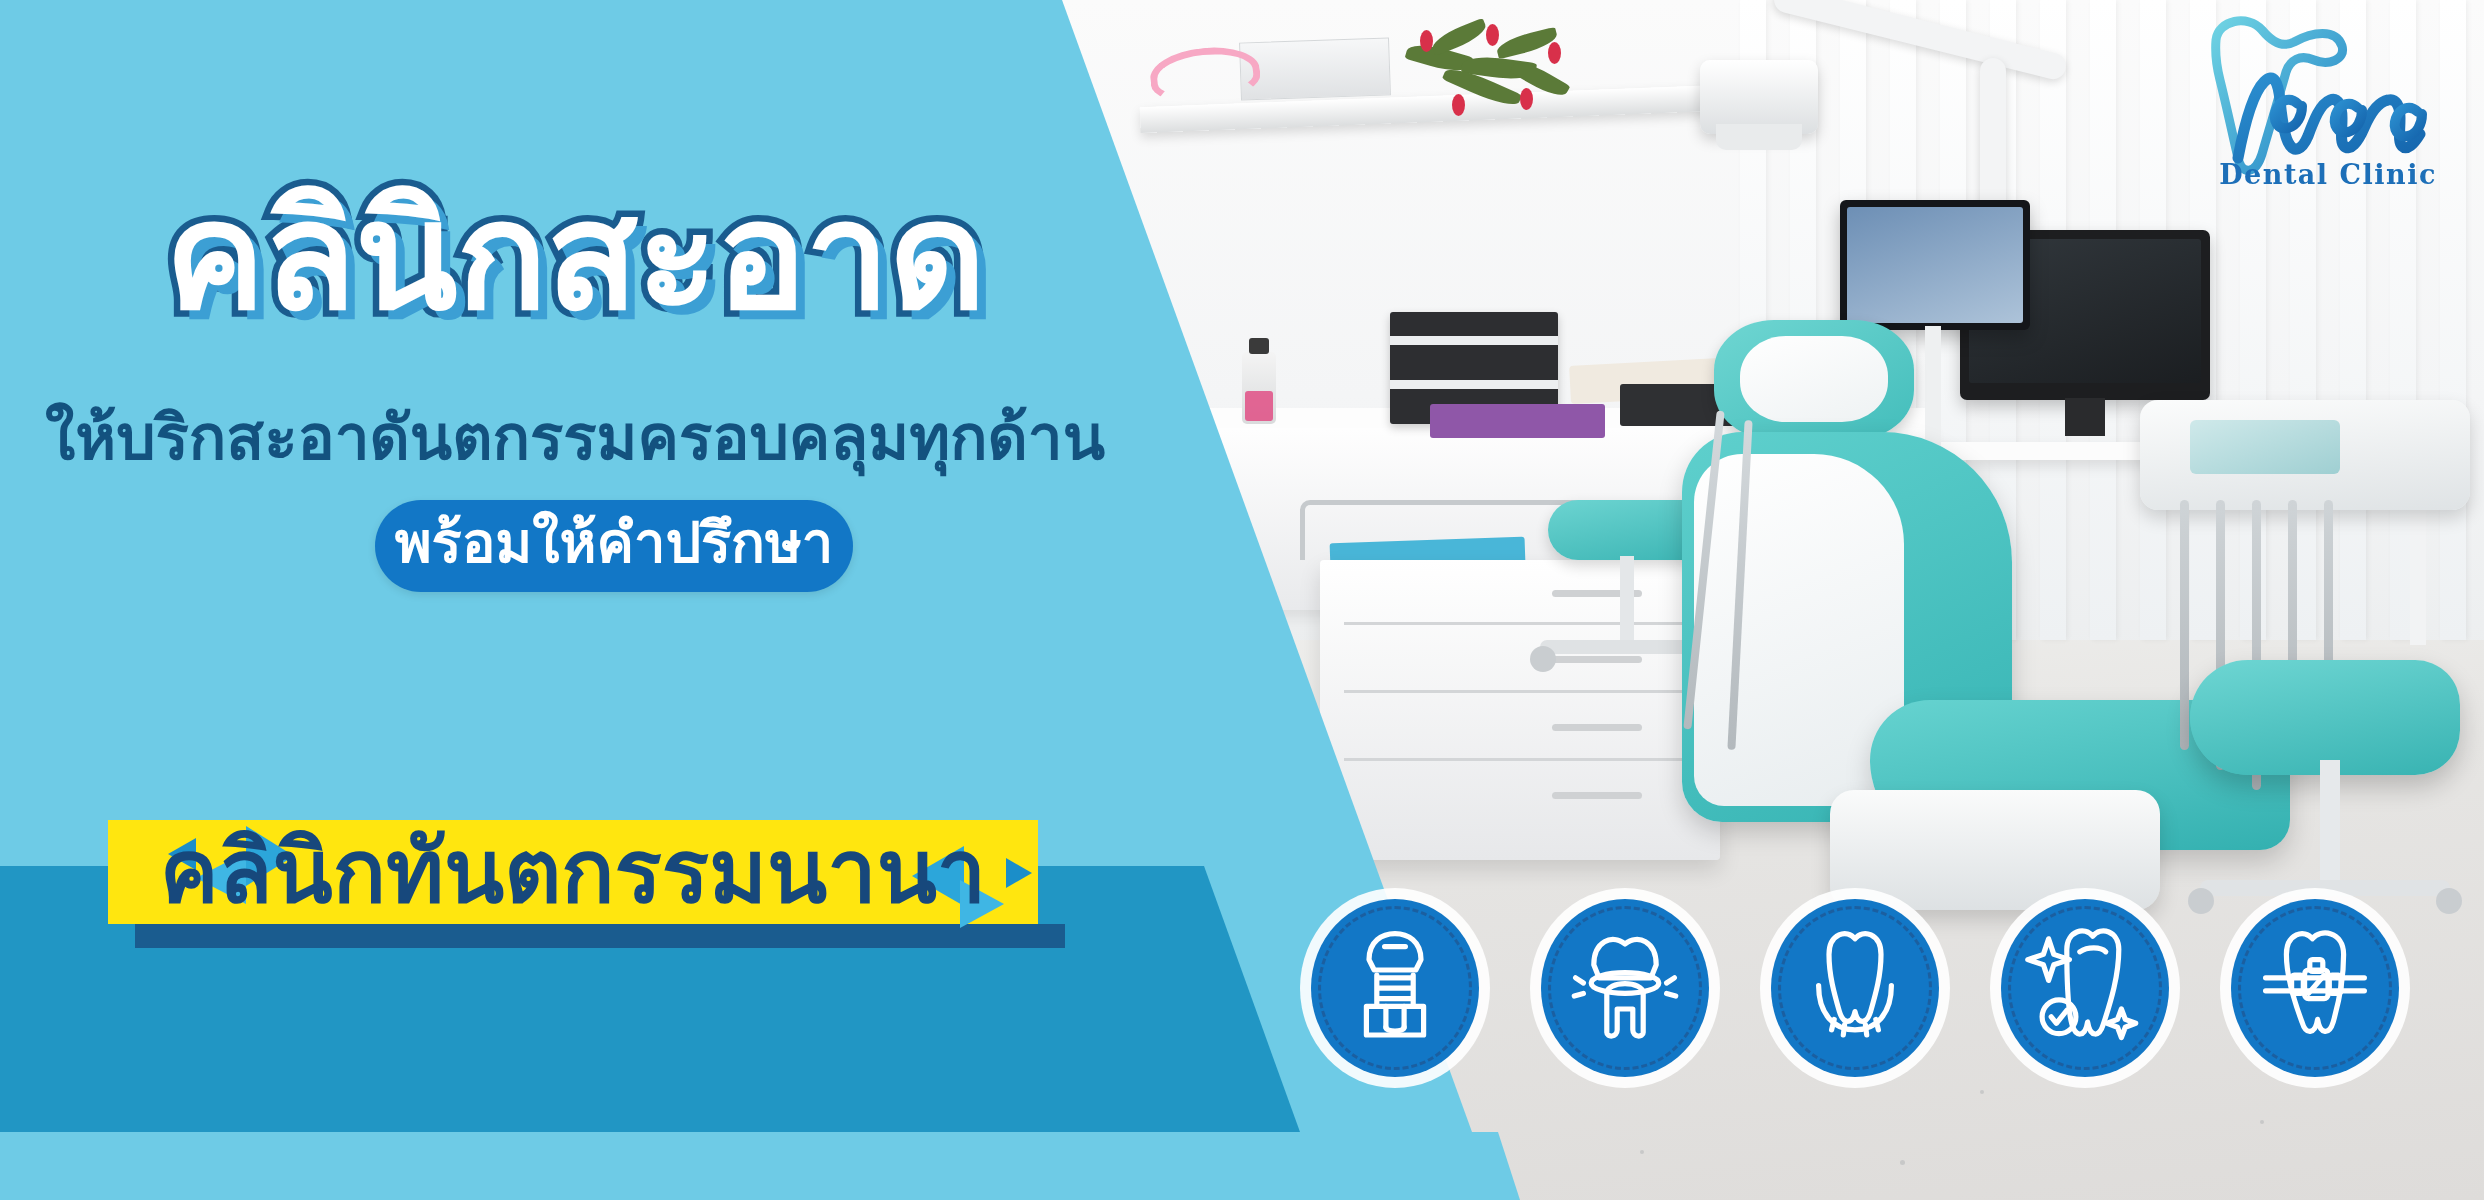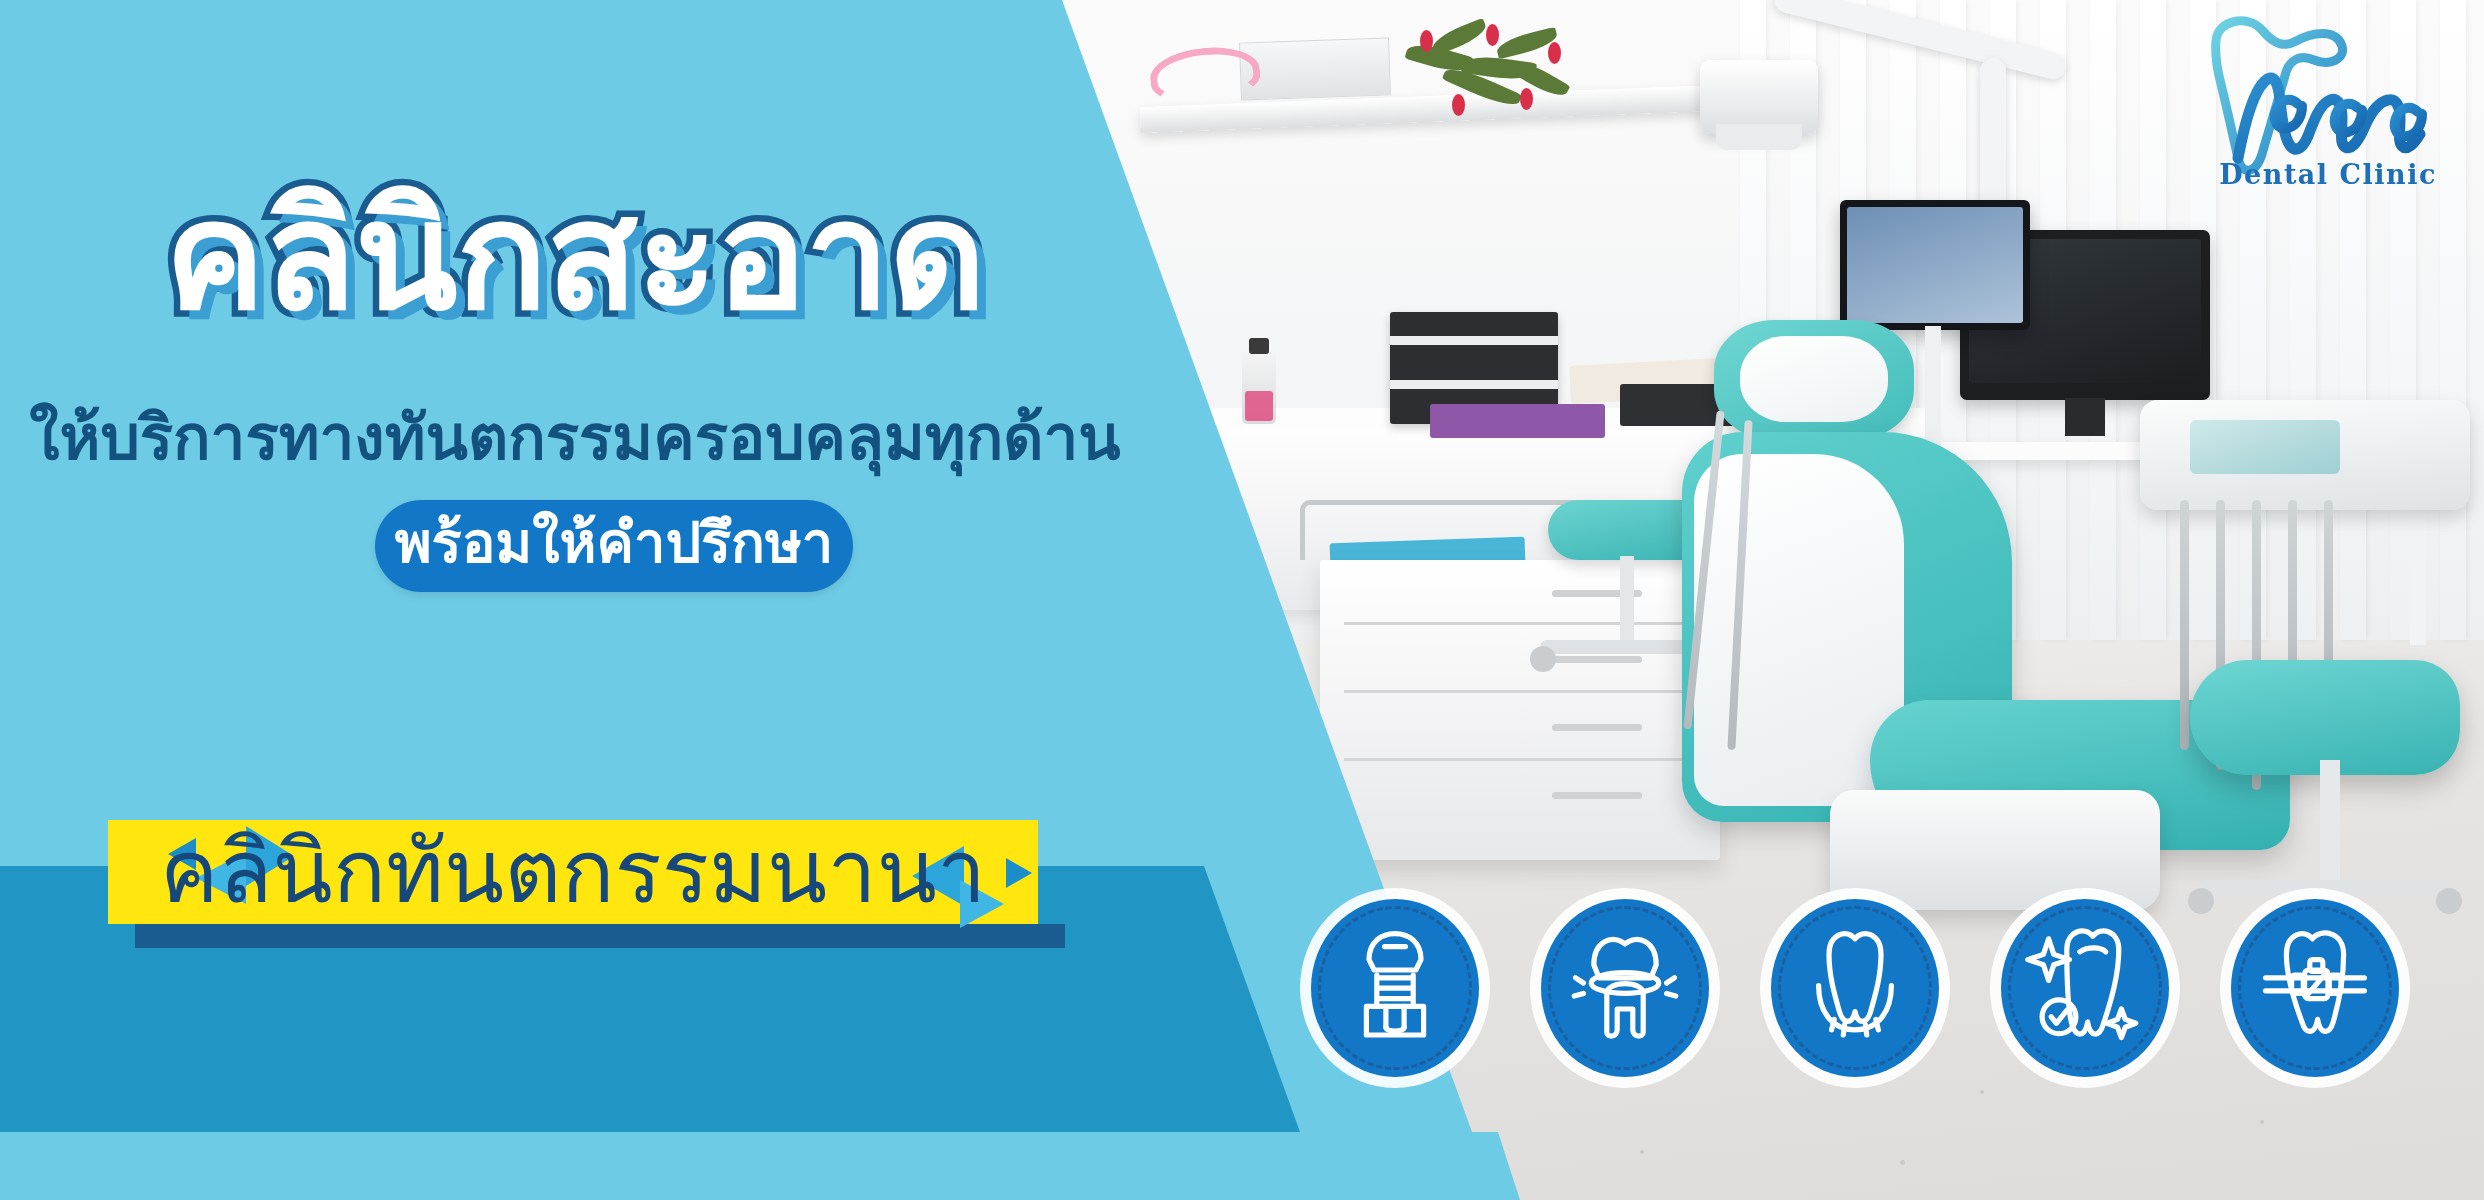--- a/index.html
+++ b/index.html
@@ -136,21 +136,21 @@
 
   .yellow-line{position:absolute;left:0;top:660px;width:1150px;text-align:center;
     font-size:96px;font-weight:700;line-height:1.05;color:#ffe60f;
     -webkit-text-stroke:9px #17487c;paint-order:stroke fill;
     text-shadow:7px 7px 0 rgba(20,70,120,.55);}
 
   .name-bar{position:absolute;left:108px;top:820px;width:930px;height:104px;background:#ffe60f;}
   .name-bar-shadow{position:absolute;left:135px;top:924px;width:930px;height:24px;background:#1a5c8f;}
   .name-bar-text{position:absolute;left:108px;top:820px;width:930px;height:113px;
     display:flex;align-items:center;justify-content:center;
-    font-size:88px;font-weight:400;color:#17487c;line-height:1;padding-bottom:10px;}
+    font-size:88px;font-weight:700;color:#17487c;line-height:1;padding-bottom:10px;}
   .tri{position:absolute;width:0;height:0;}
   .tri-a{left:168px;top:838px;border-top:16px solid transparent;border-bottom:16px solid transparent;border-right:28px solid #1b8ec9;}
   .tri-b{left:196px;top:852px;border-top:26px solid transparent;border-bottom:26px solid transparent;border-right:50px solid #3fb6e4;}
   .tri-c{left:246px;top:826px;border-top:30px solid transparent;border-bottom:30px solid transparent;border-left:48px solid #2ca6da;}
   .tri-d{left:912px;top:846px;border-top:30px solid transparent;border-bottom:30px solid transparent;border-right:52px solid #2ca6da;}
   .tri-e{left:960px;top:880px;border-top:24px solid transparent;border-bottom:24px solid transparent;border-left:44px solid #3fb6e4;}
   .tri-f{left:1006px;top:858px;border-top:15px solid transparent;border-bottom:15px solid transparent;border-left:26px solid #1b8ec9;}
 
   
   .logo{position:absolute;right:26px;top:8px;width:272px;height:190px;}
@@ -297,21 +297,21 @@
   </div>
 
   <div class="cyan-panel"></div>
   <div class="band-mid"></div>
   <div class="band-bottom"></div>
 
   <div class="content">
 
     <div class="headline">คลินิกสะอาด</div>
 
-    <div class="subtitle">ให้บริการทางทันตกรรมครอบคลุมทุกด้าน</div>
+    <div class="subtitle">ให้บริกสะอาดันตกรรมครอบคลุมทุกด้าน</div>
 
     <div class="pill">
       <span>พร้อมให้คำปรึกษา</span>
     </div>
 
 
     <div class="name-bar-shadow"></div>
     <div class="name-bar"></div>
     <div class="tri tri-a"></div>
     <div class="tri tri-b"></div>

